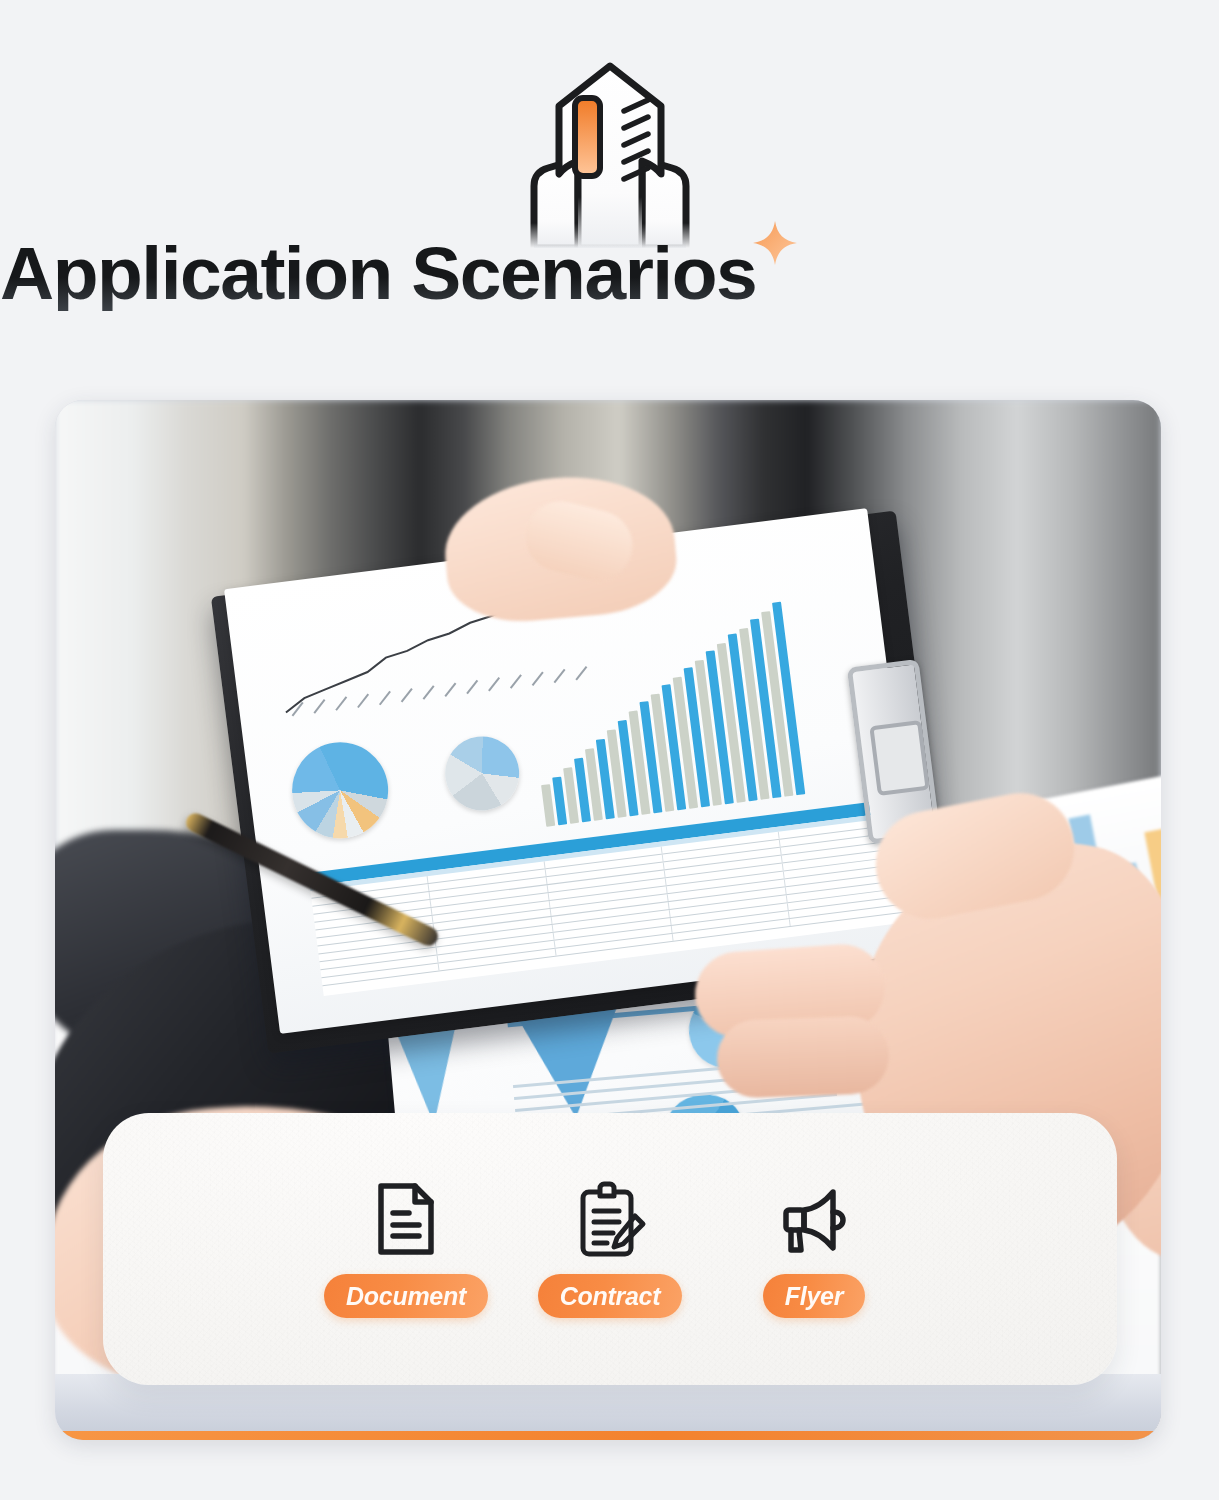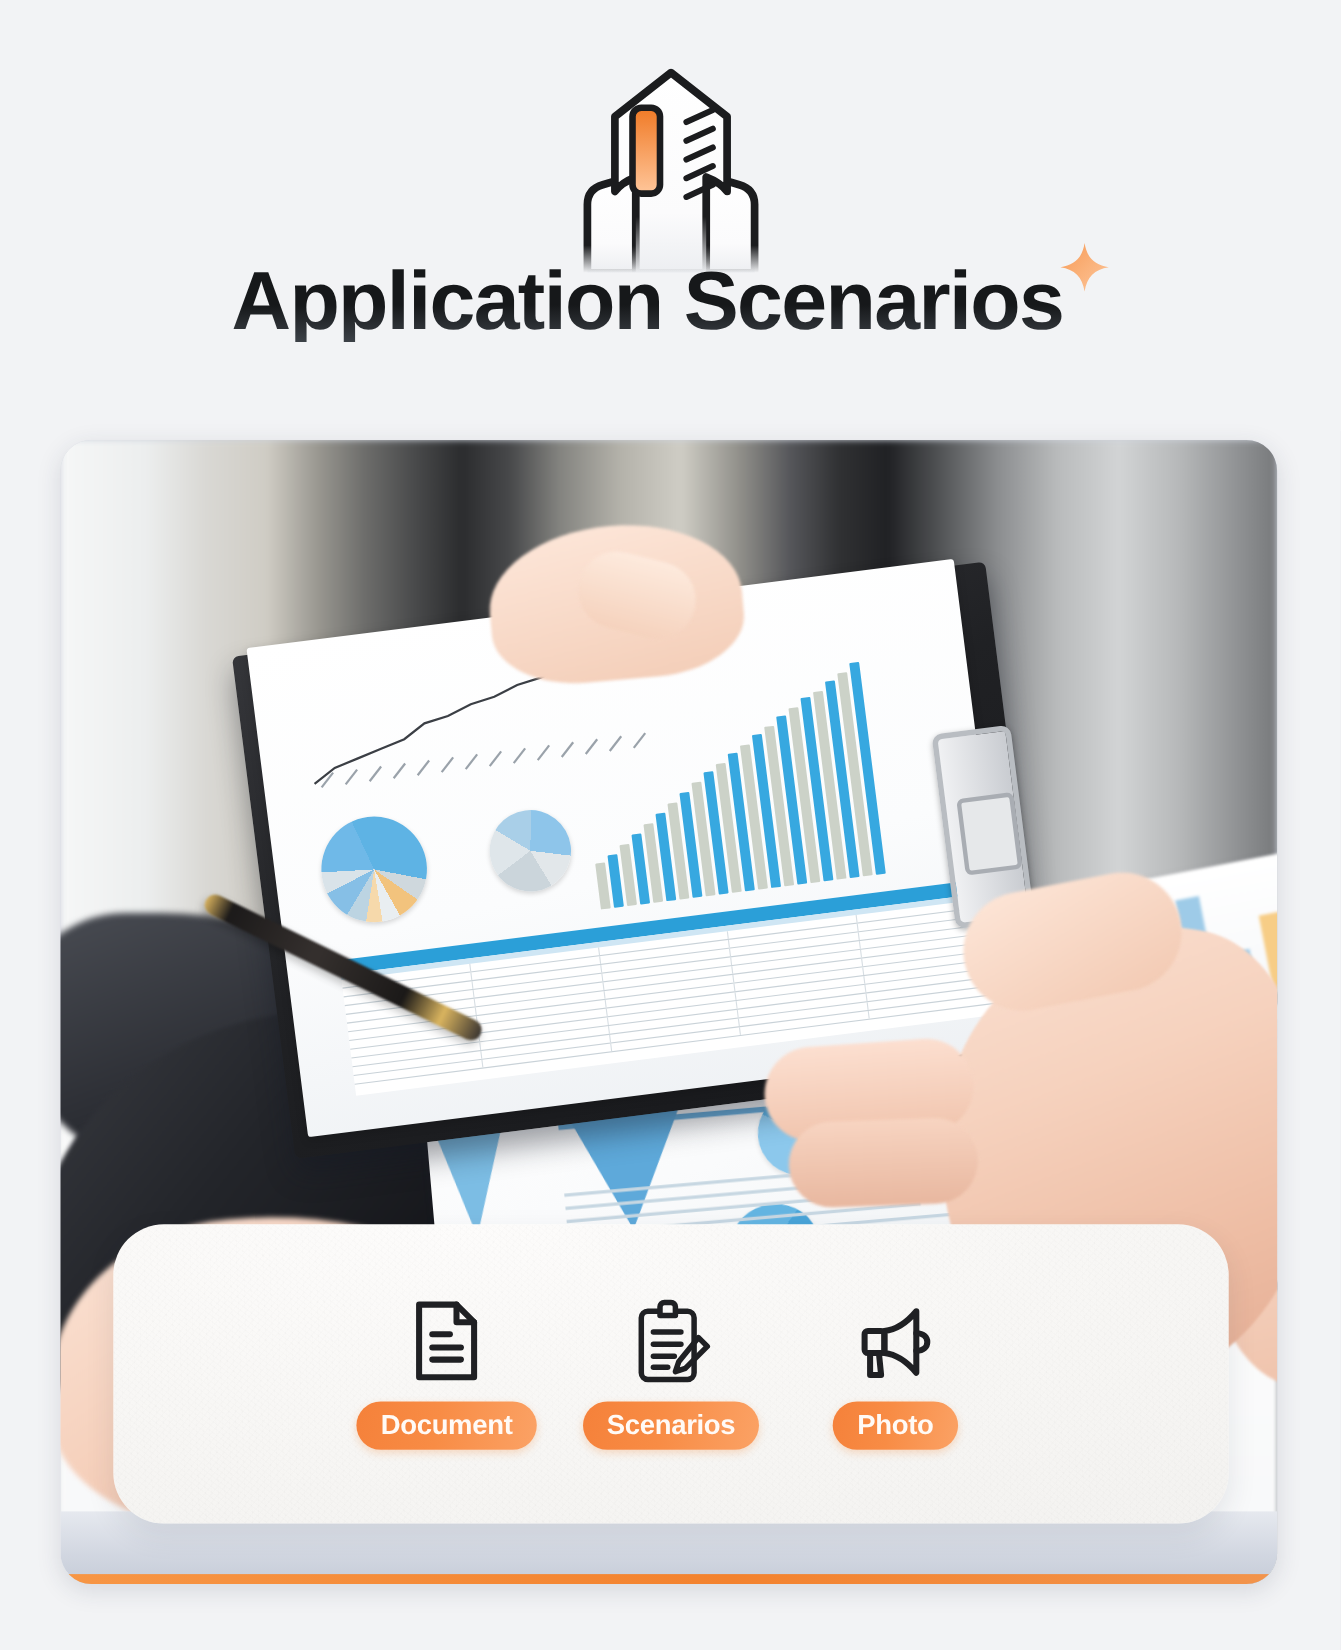--- a/index.html
+++ b/index.html
@@ -20,21 +20,21 @@
   
   #logo {
     position:absolute; left:50%; top:62px;
     transform:translateX(-50%);
     width:214px; height:186px;
   }
   #logo svg { display:block; width:100%; height:100%; }
 
   #title-row {
     position:absolute; left:0; top:236px; width:1219px;
-    display:flex; align-items:flex-start; justify-content:center;
+    display:flex; align-items:flex-start; 
   }
   #page-title {
     font-size:75px;
     font-weight:bold;
     letter-spacing:-1.5px;
     line-height:1;
     background:linear-gradient(180deg,#16181a 0%,#16181a 55%,#3c4147 100%);
     -webkit-background-clip:text;
     background-clip:text;
     color:transparent;
@@ -335,20 +335,21 @@
 
   
   #label-card {
     position:absolute; left:103px; top:1113px;
     width:1014px; height:272px;
     background:
       radial-gradient(120% 140% at 30% 0%, #fdfcfb 0%, #f7f6f4 55%, #f2f1ef 100%);
     border-radius:46px;
     box-shadow:0 10px 26px rgba(40,50,70,.10);
     overflow:hidden;
+    font-style:italic;
   }
   #card-texture {
     position:absolute; inset:0; opacity:.5;
     background-image:
       repeating-linear-gradient(37deg, rgba(0,0,0,.018) 0 1px, transparent 1px 4px),
       repeating-linear-gradient(-51deg, rgba(0,0,0,.016) 0 1px, transparent 1px 5px),
       repeating-linear-gradient(88deg, rgba(0,0,0,.012) 0 1px, transparent 1px 6px);
   }
   #scenario-list {
     position:absolute; inset:0;
@@ -695,31 +696,31 @@
         <svg viewBox="0 0 74 78" xmlns="http://www.w3.org/2000/svg" fill="none" stroke="#1f2023" stroke-width="5" stroke-linecap="round" stroke-linejoin="round">
           <path d="M25 12 H16 A6 6 0 0 0 10 18 V68 A6 6 0 0 0 16 74 H52 A6 6 0 0 0 58 68 V18 A6 6 0 0 0 52 12 H43"></path>
           <path d="M27 8 A4 4 0 0 1 31 4 H37 A4 4 0 0 1 41 8 V16 H27 Z"></path>
           <line x1="21" y1="31" x2="46" y2="31"></line>
           <line x1="21" y1="42" x2="46" y2="42"></line>
           <line x1="21" y1="53" x2="40" y2="53"></line>
           <line x1="21" y1="63" x2="34" y2="63"></line>
           <path d="M62 36 L70 44 L50 64 L41 67 L44 58 Z"></path>
         </svg>
       </span>
-      <span class="sc-pill">Scenarios</span>
+      <span class="sc-pill">Contract</span>
     </div>
 
 
     <div class="scenario">
       <span class="sc-icon">
         <svg viewBox="0 0 74 78" xmlns="http://www.w3.org/2000/svg" fill="none" stroke="#1f2023" stroke-width="5.5" stroke-linecap="round" stroke-linejoin="round">
           <path d="M56 12 C46 24 36 29 27 30 V50 C36 51 46 56 56 68 Z"></path>
           <rect x="9" y="30" width="18" height="20" rx="3"></rect>
           <path d="M56 32 C63 32 66 36 66 40 C66 44 63 48 56 48"></path>
           <path d="M14 50 L14 70 H24 L22 50"></path>
         </svg>
       </span>
-      <span class="sc-pill">Photo</span>
+      <span class="sc-pill">Flyer</span>
     </div>
 
 
   </div>
 </div>
 
 </body></html>

